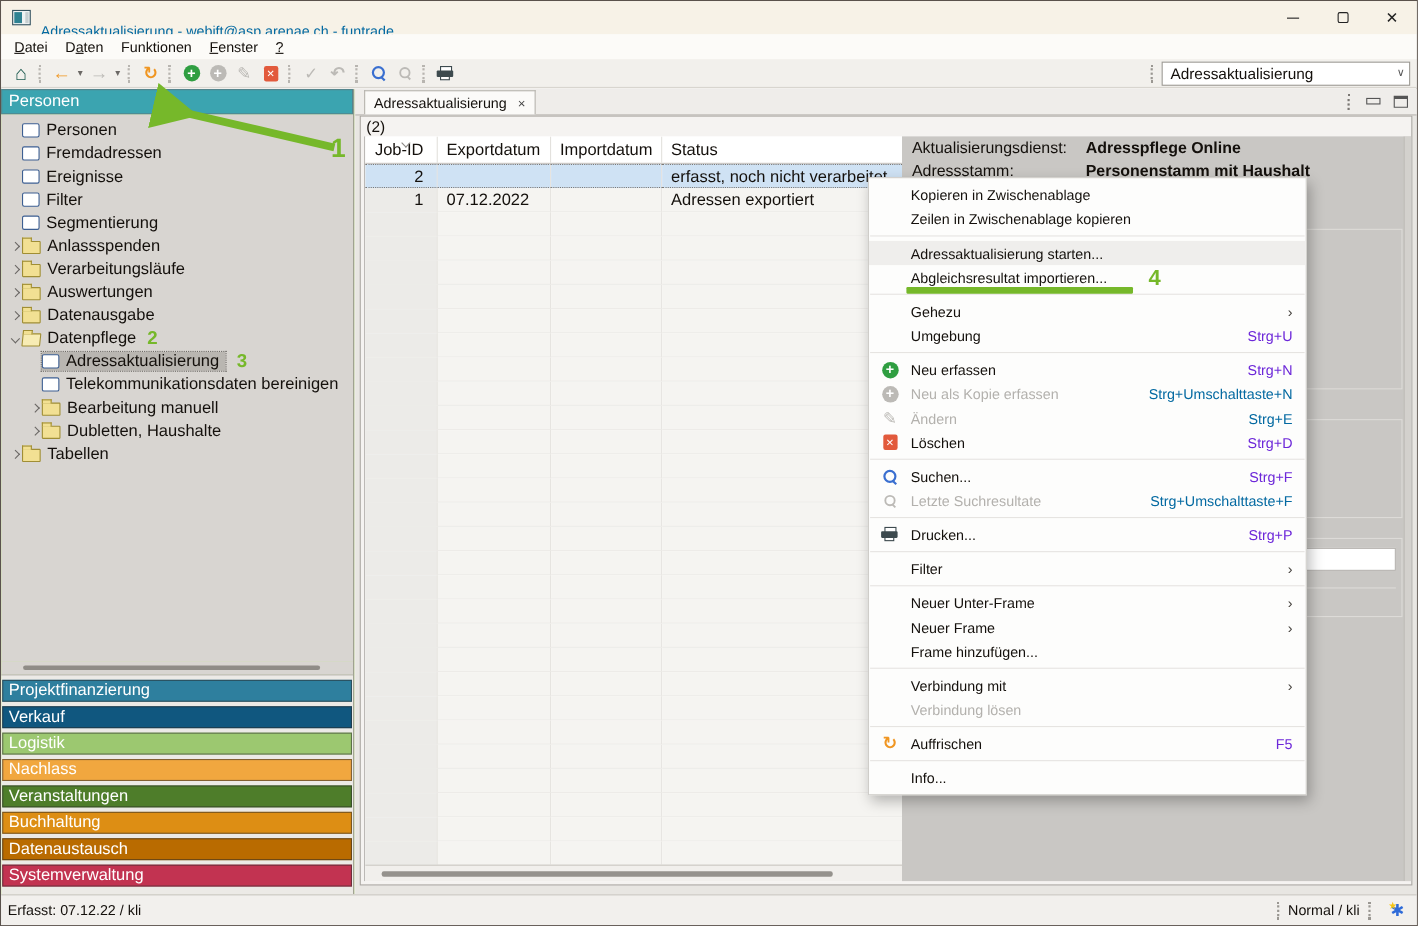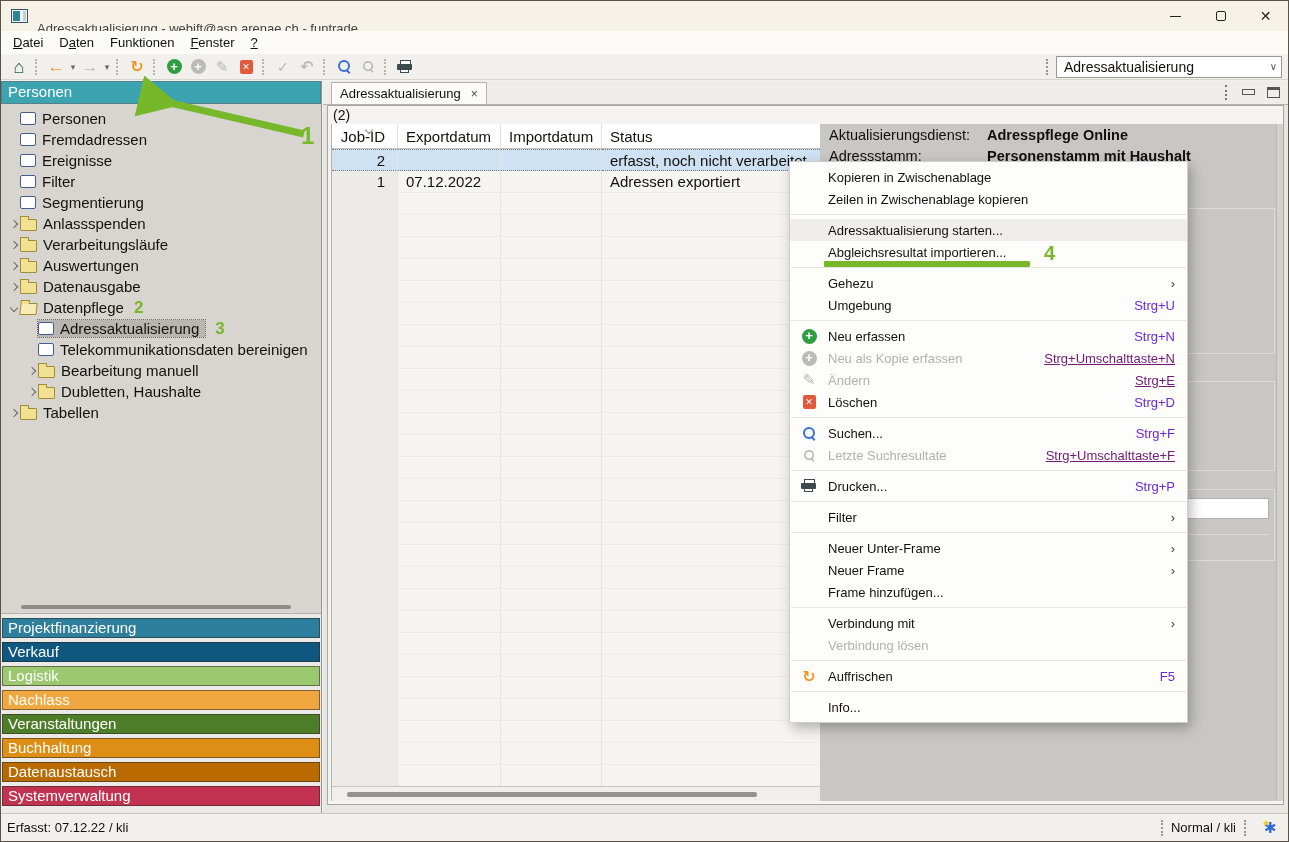--- a/index.html
+++ b/index.html
@@ -4,21 +4,21 @@
 <style>
   * { margin:0; padding:0; box-sizing:border-box; }
   html,body { width:1289px; height:842px; font-family:"Liberation Sans","DejaVu Sans",sans-serif; background:#888; }
   .window { position:relative; width:1289px; height:842px; background:#f2f0ed; border:1px solid #5a524c; overflow:hidden; }
 
   
   .titlebar { position:absolute; left:0; top:0; right:0; height:30px; background:#f7f2e7; display:flex; align-items:center; padding-left:10px; }
   .app-icon { width:17px; height:14px; border:1px solid #35525e; background:#eef2f2; position:relative; margin-right:9px; }
   .app-icon::before { content:""; position:absolute; left:1px; top:1px; bottom:1px; width:7px; background:#2e8292; }
   .app-icon::after { content:""; position:absolute; right:1px; top:1px; bottom:1px; width:3px; background:#c6cfd1; }
-  .title-text { font-size:13px; color:#404040;margin-top:24px; }
+  .title-text { font-size:13px; color:#0369a1;margin-top:24px; }
   .win-controls { margin-left:auto; display:flex; height:100%; }
   .win-btn { width:45px; height:100%; display:flex; align-items:center; justify-content:center; cursor:default; }
   .glyph-min { width:11px; height:1px; background:#222; display:block; }
   .glyph-max { width:10px; height:10px; border:1.2px solid #222; border-radius:2px; display:block; }
   .glyph-close { font-size:14px; color:#222; line-height:1; }
 
   
   .menubar { position:absolute; left:0; top:30px; right:0; height:23px; background:#fcfbf8; display:flex; align-items:center; padding-left:4px; font-size:13px; color:#14100c; }
   .menu-item { padding:3px 8px; cursor:default; }
   .menu-item u { text-decoration:underline; }
@@ -126,21 +126,21 @@
   .vscroll-strip { position:absolute; right:0; top:0; bottom:0; width:7px; background:#d3d1cd; border-left:1px solid #bcb9b5; }
 
   
   .context-menu { position:absolute; left:788px; top:160px; width:399px; background:#fdfdfc; border:1px solid #cfcdc9; box-shadow:3px 5px 12px rgba(0,0,0,.28); z-index:100; padding:4px 0; }
   .cm-item { position:relative; height:22px; display:flex; align-items:center; font-size:13px; color:#14100c; padding:0 12px 0 0;justify-content:center; }
   .cm-item.highlighted { background:#efeeec; }
   .cm-item.disabled { color:#b3b1ad; }
   .cm-ic { width:38px; flex:none; display:flex; align-items:center; justify-content:center; }
   .cm-label { flex:1; white-space:nowrap; }
   .cm-shortcut { margin-left:20px; color:#6d28d9; }
-  .cm-item.disabled .cm-shortcut { color:#701a75;text-decoration:underline; }
+  .cm-item.disabled .cm-shortcut { color:#0369a1; }
   .cm-sub { width:12px; text-align:right; font-size:13px; color:#44403c; }
   .cm-sep { height:1px; background:#e6e4e1; margin:4px 1px; }
   .cm-anno-underline { position:absolute; left:34px; bottom:-4px; width:206px; height:6px; background:#76b82a; border-radius:1px; z-index:5; }
   .cm-anno-num { position:absolute; left:254px; top:1px; color:#76b82a; font-weight:bold; font-size:20px; z-index:5; }
 
   
   .statusbar { position:absolute; left:0; bottom:0; right:0; height:28px; background:#f2f0ed; border-top:1px solid #c9c6c1; display:flex; align-items:center; font-size:13px; color:#14100c; padding:0 8px 0 6px; }
   .sb-right { margin-left:auto; display:flex; align-items:center; }
   .sb-gear { position:relative; width:18px; height:18px; margin-left:8px; }
   .sb-gear::before { content:"✱"; position:absolute; left:2px; top:0; color:#2f6bd8; font-size:15px; }

